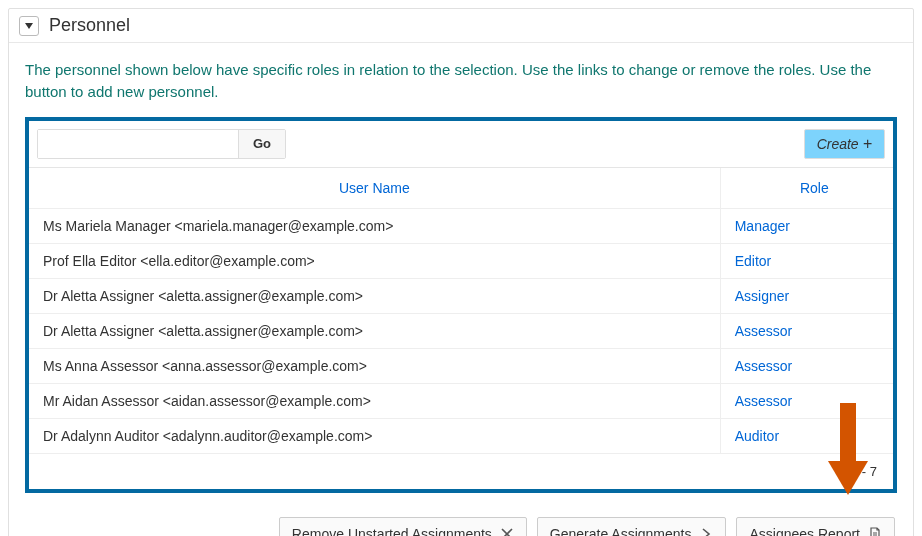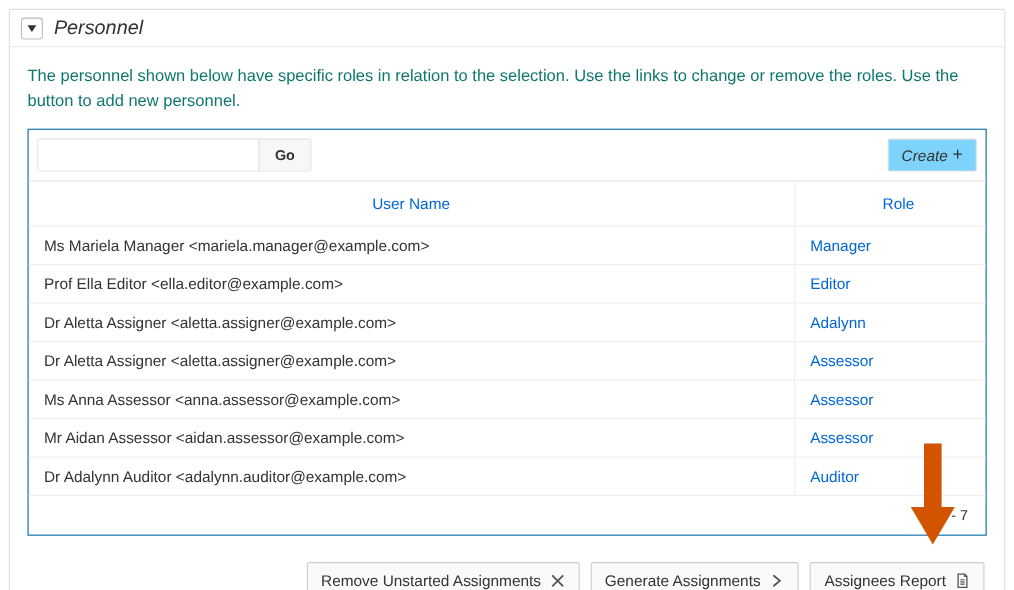--- a/index.html
+++ b/index.html
@@ -13,21 +13,20 @@
   }
   .panel {
     border: 1px solid #e0e0e0;
     border-radius: 2px;
   }
   .panel-header {
     display: flex;
     align-items: center;
     padding: 6px 10px;
     border-bottom: 1px solid #e8e8e8;
-    font-style: italic;
   }
   .collapse-btn {
     width: 20px;
     height: 20px;
     border: 1px solid #bbb;
     border-radius: 3px;
     display: flex;
     align-items: center;
     justify-content: center;
     margin-right: 10px;
@@ -42,21 +41,21 @@
   .panel-body {
     padding: 10px 16px 14px 16px;
   }
   .description {
     margin: 6px 0 14px 0;
     font-size: 15px;
     color: #0f766e;
     line-height: 1.45;
   }
   .region {
-    border: 1px solid #0369a1;
+    border: 4px solid #0369a1;
   }
   .toolbar {
     display: flex;
     align-items: stretch;
     padding: 8px;
     justify-content: space-between;
   }
   .search-group {
     display: flex;
     border: 1px solid #ddd;
@@ -198,21 +197,21 @@
               <tr>
                 <td>Ms Mariela Manager &lt;mariela.manager@example.com&gt;</td>
                 <td class="role-cell"><a class="role-link">Manager</a></td>
               </tr>
               <tr>
                 <td>Prof Ella Editor &lt;ella.editor@example.com&gt;</td>
                 <td class="role-cell"><a class="role-link">Editor</a></td>
               </tr>
               <tr>
                 <td>Dr Aletta Assigner &lt;aletta.assigner@example.com&gt;</td>
-                <td class="role-cell"><a class="role-link">Adalynn</a></td>
+                <td class="role-cell"><a class="role-link">Assigner</a></td>
               </tr>
               <tr>
                 <td>Dr Aletta Assigner &lt;aletta.assigner@example.com&gt;</td>
                 <td class="role-cell"><a class="role-link">Assessor</a></td>
               </tr>
               <tr>
                 <td>Ms Anna Assessor &lt;anna.assessor@example.com&gt;</td>
                 <td class="role-cell"><a class="role-link">Assessor</a></td>
               </tr>
               <tr>

